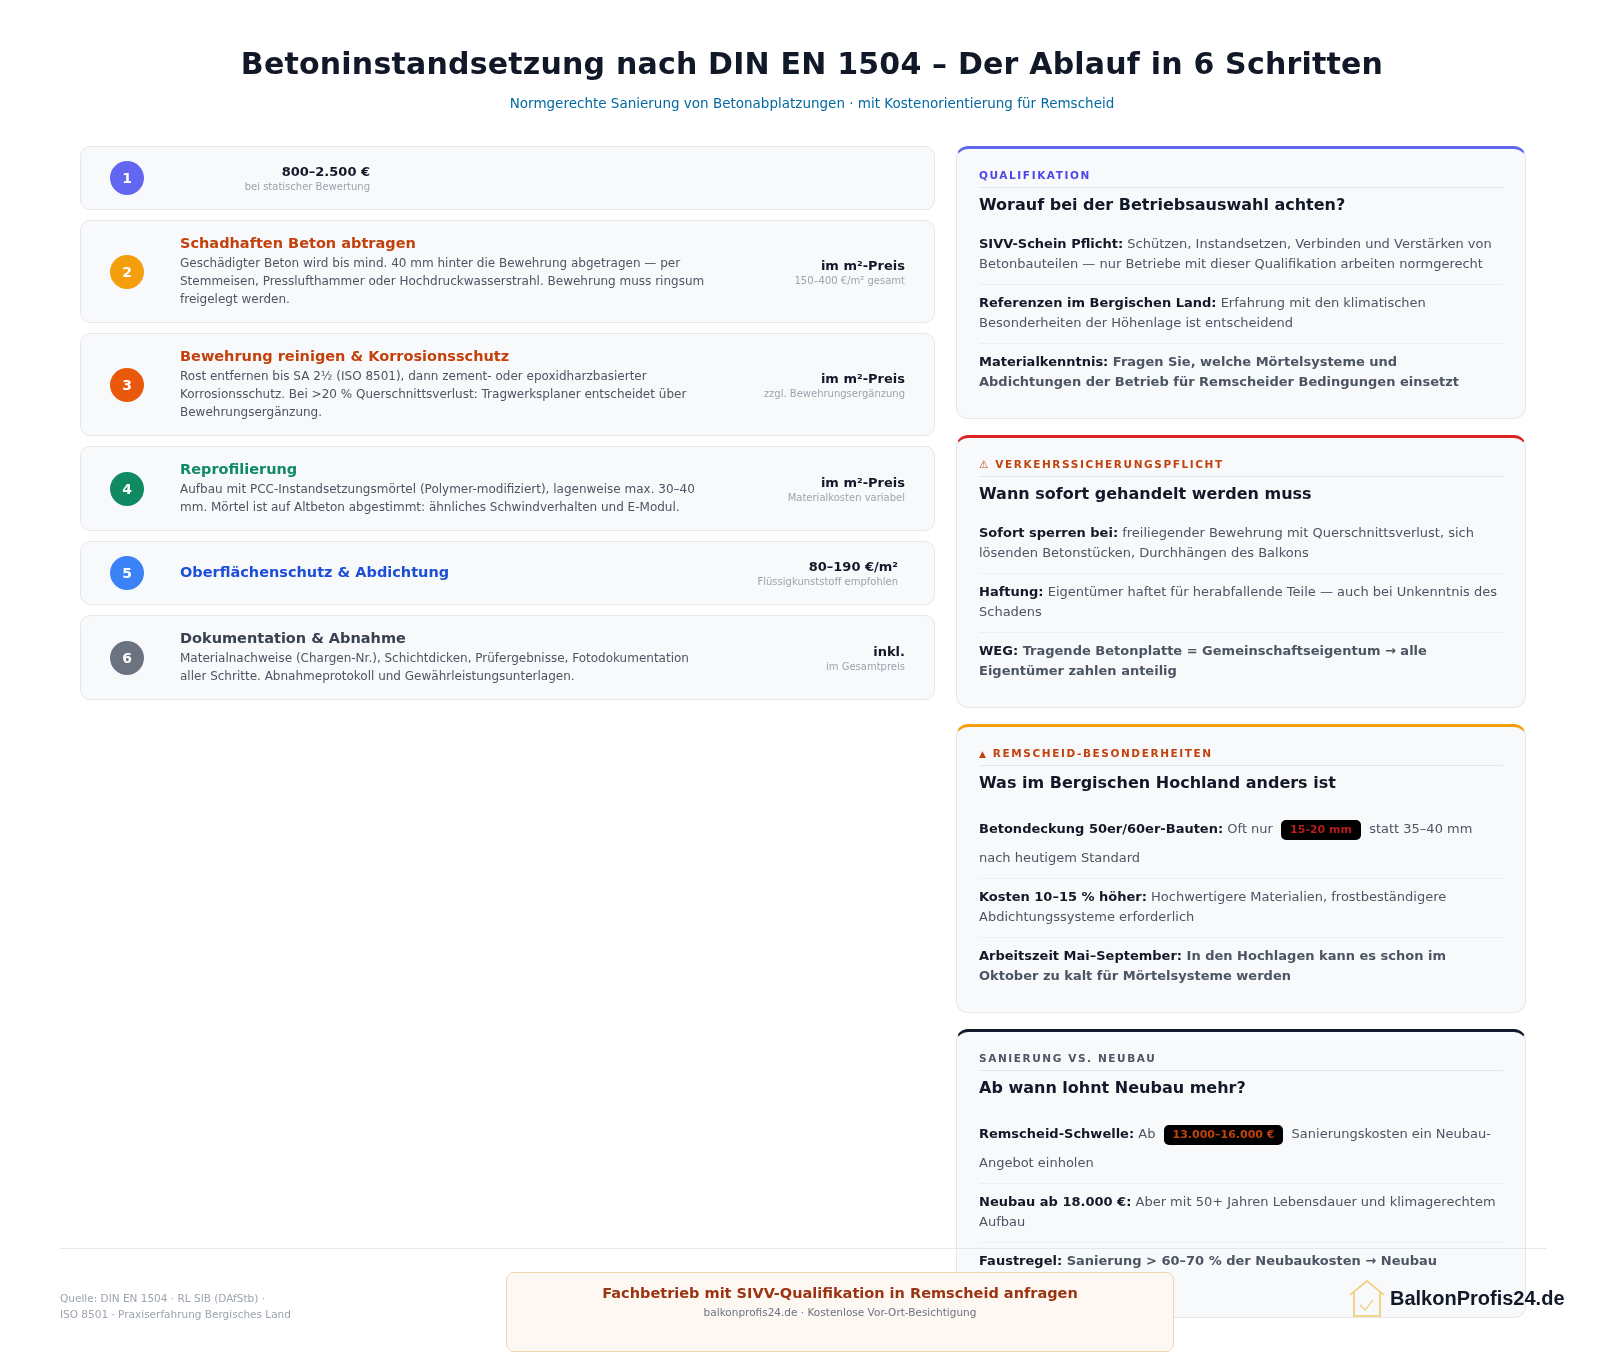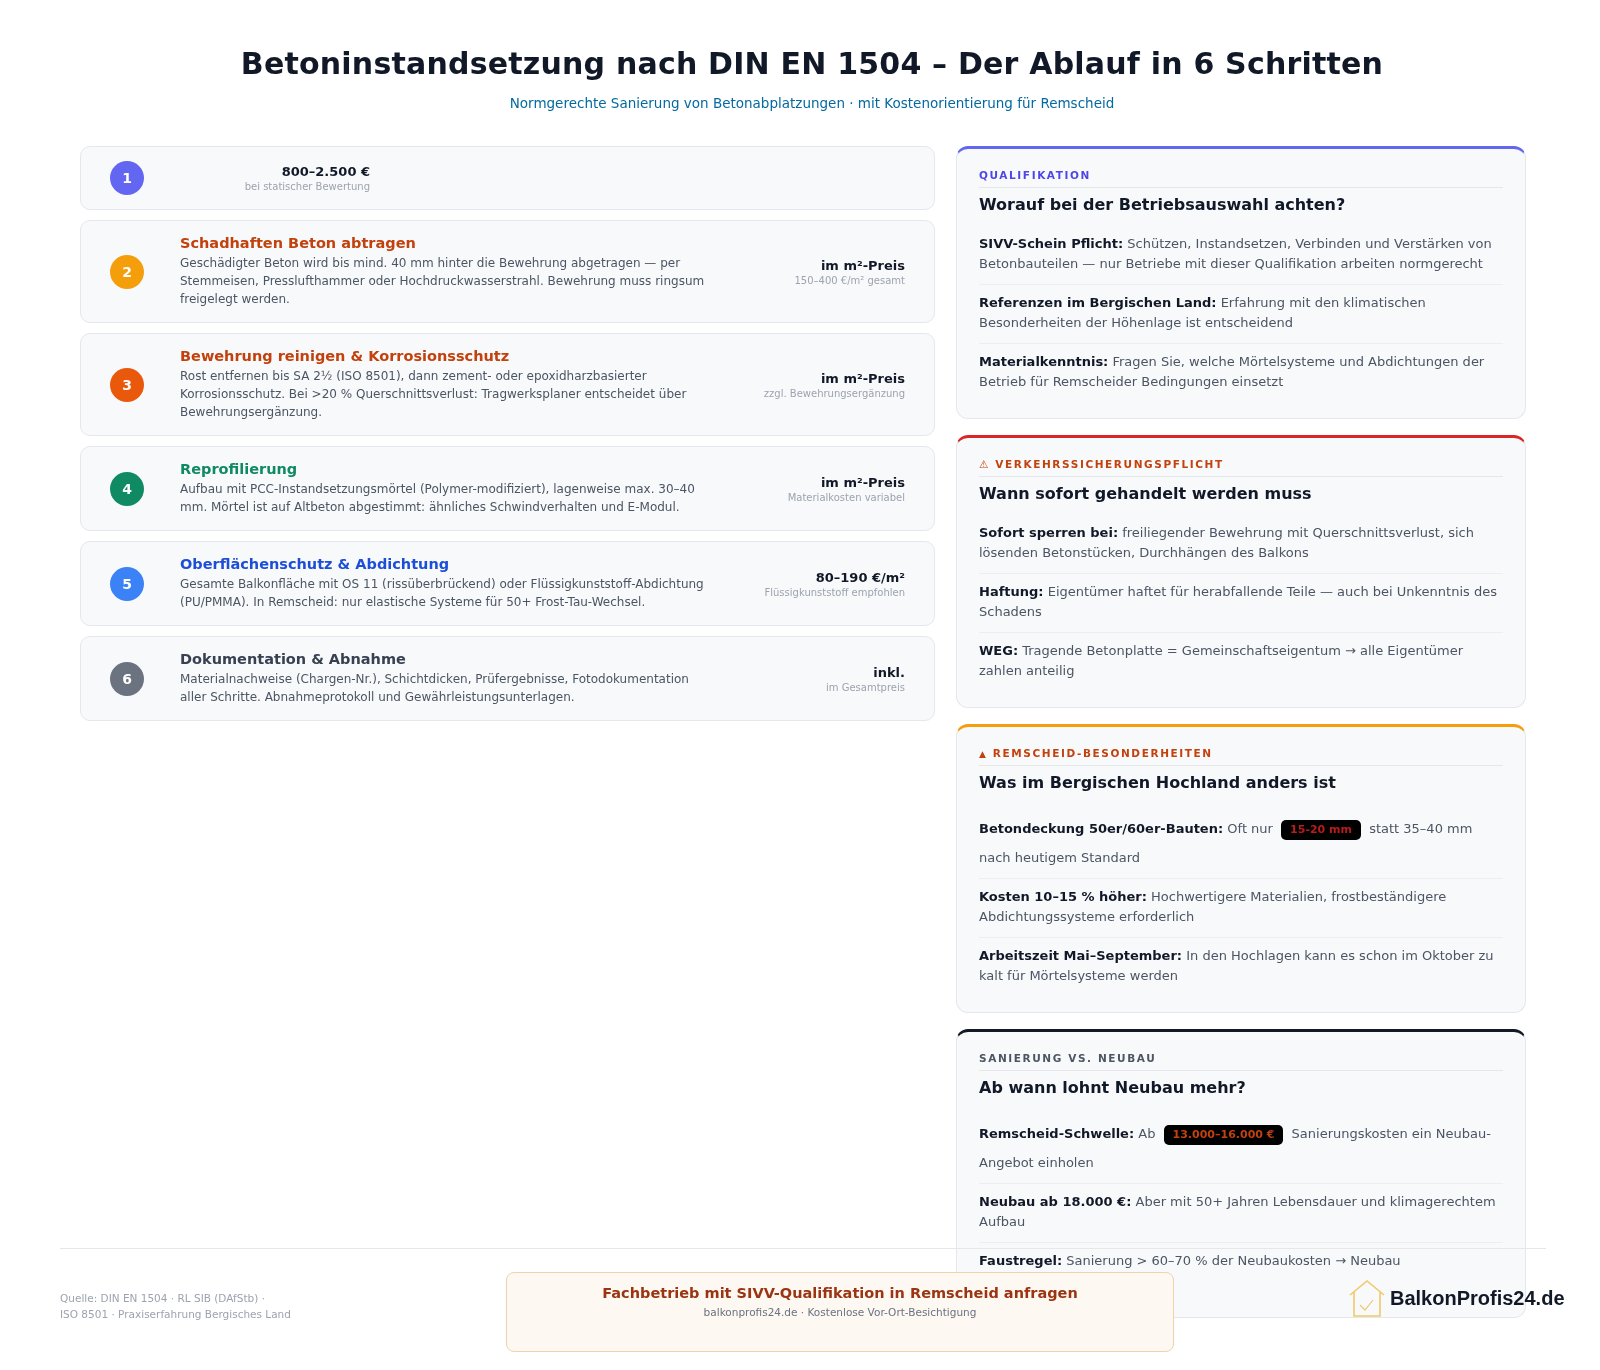--- a/index.html
+++ b/index.html
@@ -32,21 +32,21 @@
   .card {
     background: #f8f9fb; border: 1px solid #e5e7eb; border-top: 3px solid #6366f1;
     border-radius: 12px; padding: 20px 22px 14px 22px; margin-bottom: 16px;
   }
   .card .kicker {
     font-size: 10.5px; font-weight: 700; letter-spacing: 1.6px; text-transform: uppercase;
     padding-bottom: 6px; border-bottom: 1px solid #e5e7eb;
   }
   .card .ctitle { font-size: 16px; font-weight: 700; color: #111827; margin-top: 7px; margin-bottom: 12px; }
   .card .item { font-size: 13px; line-height: 20px; color: #4b5563; padding: 8px 0 10px 0; border-bottom: 1px solid #eceef1; }
-  .card .item:last-child { border-bottom: none; padding-bottom: 12px; }
+  .card .item:last-child { border-bottom: none; padding-bottom: 12px; font-weight: bold; }
   .card .item b { color: #111827; }
   .pill { display: inline-block; background: #000000; color: #c2410c; font-weight: 700; font-size: 11px; padding: 1px 9px; border-radius: 5px; margin: 8px 4px; line-height: 18px; }
   .pill.red { color: #b91c1c; }
 
   .divider { position: absolute; left: 60px; top: 1248px; width: 1486px; border-top: 1px solid #e5e7eb; }
   .source { position: absolute; left: 60px; top: 1290px; font-size: 10.5px; line-height: 16px; color: #9ca3af; }
   .cta {
     position: absolute; left: 506px; top: 1272px; width: 668px; height: 80px;
     background: #fdf8f1; border: 1px solid #f0d2ae; border-radius: 8px; text-align: center;
     padding-top: 12px; cursor: pointer;
@@ -102,21 +102,20 @@
     </div>
     <div class="cost">
       <div class="main">im m²-Preis</div>
       <div class="sub">Materialkosten variabel</div>
     </div>
   </div>
   <div class="step">
     <div class="num" style="background:#3b82f6">5</div>
     <div class="body">
       <div class="stitle" style="color:#1d4ed8">Oberflächenschutz &amp; Abdichtung</div>
-      <div class="desc">Gesamte Balkonfläche mit OS 11 (rissüberbrückend) oder Flüssigkunststoff-Abdichtung (PU/PMMA). In Remscheid: nur elastische Systeme für 50+ Frost-Tau-Wechsel.</div>
     </div>
     <div class="cost">
       <div class="main">80–190 €/m²</div>
       <div class="sub">Flüssigkunststoff empfohlen</div>
     </div>
   </div>
   <div class="step">
     <div class="num" style="background:#6b7280">6</div>
     <div class="body">
       <div class="stitle" style="color:#374151">Dokumentation &amp; Abnahme</div>

